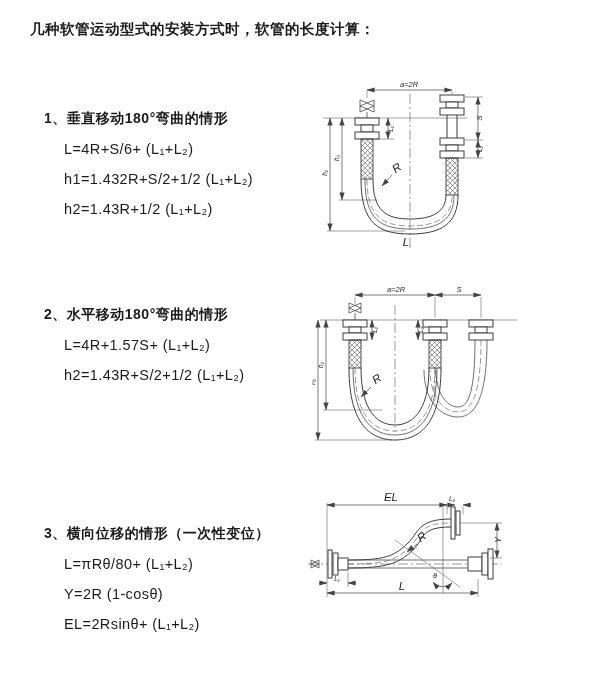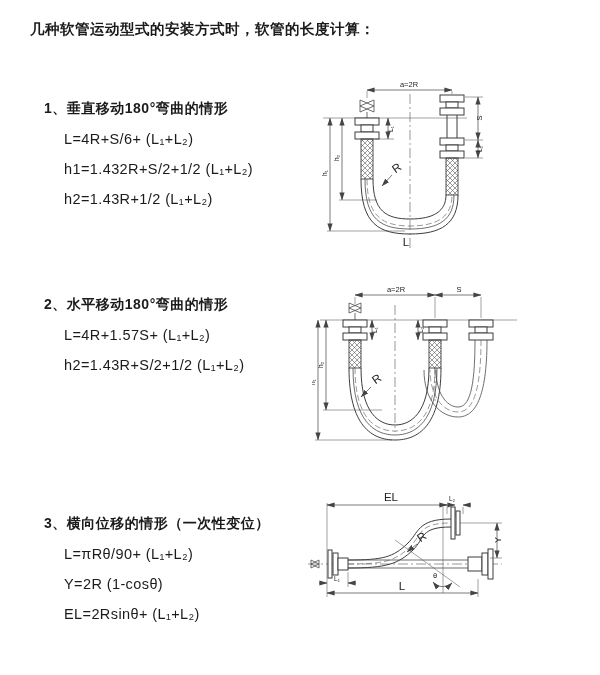--- a/index.html
+++ b/index.html
@@ -1,23 +1,23 @@
 <!DOCTYPE html>
 <html><head>
 <meta charset="utf-8">
 <style>
   html,body{margin:0;padding:0;background:#e8e8e8;}
   .page{position:relative;width:600px;height:675px;background:#ffffff;overflow:hidden;
         font-family:"Liberation Sans","DejaVu Sans",sans-serif;color:#1b1b1b;}
   .title{position:absolute;left:30px;top:20px;font-size:14.5px;font-weight:600;letter-spacing:0.5px;}
   .section{position:absolute;left:44px;width:300px;}
   .sec1{top:100px;} .sec2{top:296px;} .sec3{top:515px;}
-  .sec-heading{font-size:14px;font-weight:600;letter-spacing:0.5px;margin-bottom:6px;white-space:nowrap;}
+  .sec-heading{font-size:14px;font-weight:600;letter-spacing:0.5px;margin-bottom:6px;white-space:nowrap;margin-top:10px;}
   .fline{font-size:14.5px;line-height:30px;padding-left:20px;letter-spacing:0.4px;white-space:nowrap;}
-  .diagram{position:absolute;}
+  .diagram{position:absolute;font-style:italic;}
   .d1{left:315px;top:78px;} .d2{left:312px;top:280px;} .d3{left:300px;top:483px;}
   svg{display:block;}
   .geo{stroke:#3d3d3d;stroke-width:1;fill:none;}
   .geothin{stroke:#4a4a4a;stroke-width:0.8;fill:none;}
   .dim{stroke:#444;stroke-width:0.7;fill:none;}
   .ext{stroke:#555;stroke-width:0.55;fill:none;}
   .cl{stroke:#555;stroke-width:0.6;fill:none;stroke-dasharray:10 3 2 3;}
   .hdash{stroke:#555;stroke-width:0.6;fill:none;stroke-dasharray:6 3;}
   .flange{fill:#ffffff;stroke:#3d3d3d;stroke-width:1;}
   .braid{stroke:#3d3d3d;stroke-width:0.9;}
@@ -189,21 +189,21 @@
       <path class="geothin" d="M163,60 C163,110 157,127 146,127 C134,127 124,112 124,90"></path>
     </g>
 
     <line class="dim" x1="59" y1="107" x2="49" y2="117" marker-end="url(#arr2)"></line>
     <text class="lbl lbl11" transform="rotate(-35 67 102)" x="67" y="102" text-anchor="middle">R</text>
   </svg>
   </div>
 
   <div class="section sec3">
     <div class="sec-heading">3、横向位移的情形（一次性变位）</div>
-    <div class="fline">L=πRθ/90+ (L₁+L₂)</div>
+    <div class="fline">L=πRθ/80+ (L₁+L₂)</div>
     <div class="fline">Y=2R (1-cosθ)</div>
     <div class="fline">EL=2Rsinθ+ (L₁+L₂)</div>
   </div>
 
   <div class="diagram d3">
   <svg width="300" height="150" viewBox="0 0 300 150">
     <defs>
       <marker id="arr3" viewBox="0 0 8 6" markerWidth="8" markerHeight="6" refX="7.6" refY="3" orient="auto-start-reverse" markerUnits="userSpaceOnUse">
         <path d="M0,0.4 L8,3 L0,5.6 z" class="arrfill"></path>
       </marker>

